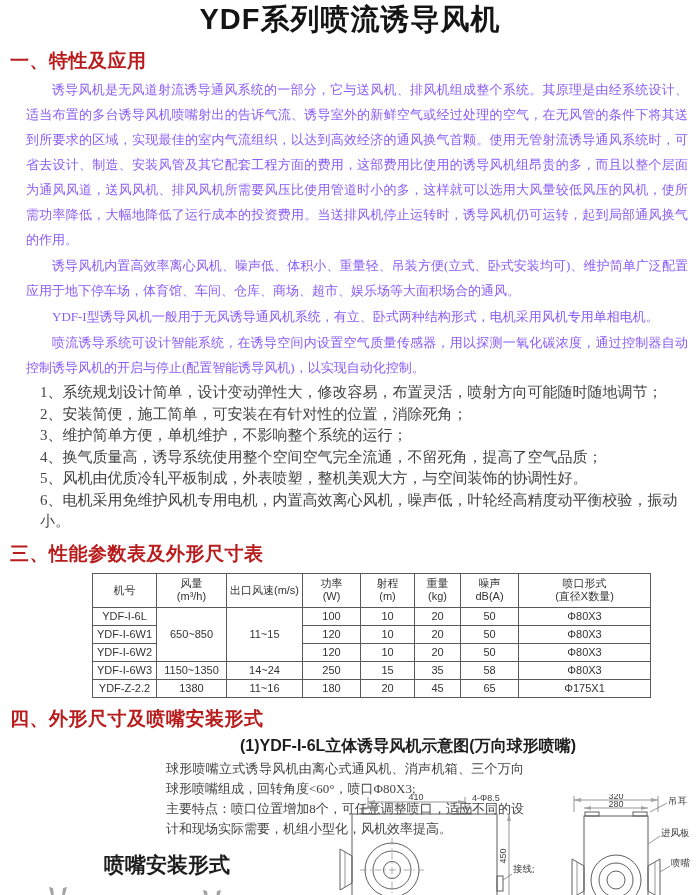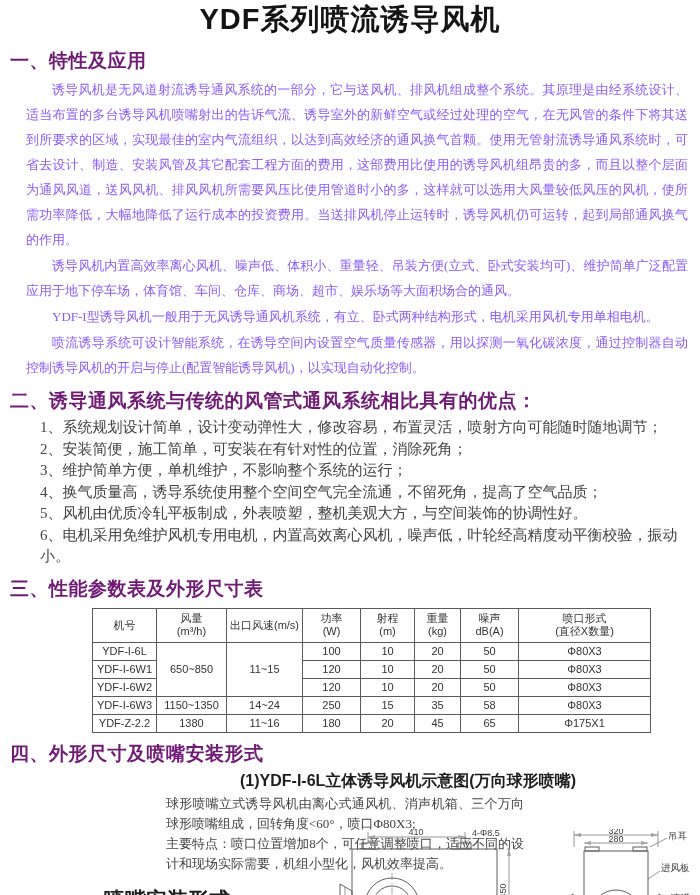--- a/index.html
+++ b/index.html
@@ -7,21 +7,21 @@
   .page {
     width:700px; height:895px; background:#ffffff; position:relative; overflow:hidden;
     font-family:"Liberation Serif", serif; color:#3c3c3c; margin:0 auto;
   }
   .doc-title {
     text-align:center; font-family:"Liberation Sans", sans-serif; font-weight:bold;
     font-size:29px; color:#141414; letter-spacing:1px;
   }
   .sec-head {
     font-family:"Liberation Sans", sans-serif; font-weight:bold; font-size:19px;
-    color:#701a75; margin:8px 0 3px 10px; letter-spacing:0.5px;
+    color:#b91c1c; margin:8px 0 3px 10px; letter-spacing:0.5px;
   }
   .para {
     font-size:13px; line-height:25px; margin:1px 12px 1px 26px;
     text-indent:2em; text-align:justify; color:#8b5cf6;
   }
   .adv-list { margin:2px 0 0 40px; }
   .adv-item { font-size:15px; line-height:21.5px; color:#434343; }
   
   table.spec {
     border-collapse:collapse; margin:6px 0 0 92px;
@@ -74,21 +74,20 @@
 <div class="page">
 
   <div class="doc-title">YDF系列喷流诱导风机</div>
 
   <div class="sec-head">一、特性及应用</div>
   <p class="para">诱导风机是无风道射流诱导通风系统的一部分，它与送风机、排风机组成整个系统。其原理是由经系统设计、适当布置的多台诱导风机喷嘴射出的告诉气流、诱导室外的新鲜空气或经过处理的空气，在无风管的条件下将其送到所要求的区域，实现最佳的室内气流组织，以达到高效经济的通风换气首颗。使用无管射流诱导通风系统时，可省去设计、制造、安装风管及其它配套工程方面的费用，这部费用比使用的诱导风机组昂贵的多，而且以整个层面为通风风道，送风风机、排风风机所需要风压比使用管道时小的多，这样就可以选用大风量较低风压的风机，使所需功率降低，大幅地降低了运行成本的投资费用。当送排风机停止运转时，诱导风机仍可运转，起到局部通风换气的作用。</p>
   <p class="para">诱导风机内置高效率离心风机、噪声低、体积小、重量轻、吊装方便(立式、卧式安装均可)、维护简单广泛配置应用于地下停车场，体育馆、车间、仓库、商场、超市、娱乐场等大面积场合的通风。</p>
   <p class="para">YDF-I型诱导风机一般用于无风诱导通风机系统，有立、卧式两种结构形式，电机采用风机专用单相电机。</p>
   <p class="para">喷流诱导系统可设计智能系统，在诱导空间内设置空气质量传感器，用以探测一氧化碳浓度，通过控制器自动控制诱导风机的开启与停止(配置智能诱导风机)，以实现自动化控制。</p>
 
-  <div class="sec-head">二、诱导通风系统与传统的风管式通风系统相比具有的优点：</div>
   <div class="adv-list">
     <div class="adv-item">1、系统规划设计简单，设计变动弹性大，修改容易，布置灵活，喷射方向可能随时随地调节；</div>
     <div class="adv-item">2、安装简便，施工简单，可安装在有针对性的位置，消除死角；</div>
     <div class="adv-item">3、维护简单方便，单机维护，不影响整个系统的运行；</div>
     <div class="adv-item">4、换气质量高，诱导系统使用整个空间空气完全流通，不留死角，提高了空气品质；</div>
     <div class="adv-item">5、风机由优质冷轧平板制成，外表喷塑，整机美观大方，与空间装饰的协调性好。</div>
     <div class="adv-item">6、电机采用免维护风机专用电机，内置高效离心风机，噪声低，叶轮经高精度动平衡校验，振动小。</div>
   </div>
 
   <div class="sec-head">三、性能参数表及外形尺寸表</div>

